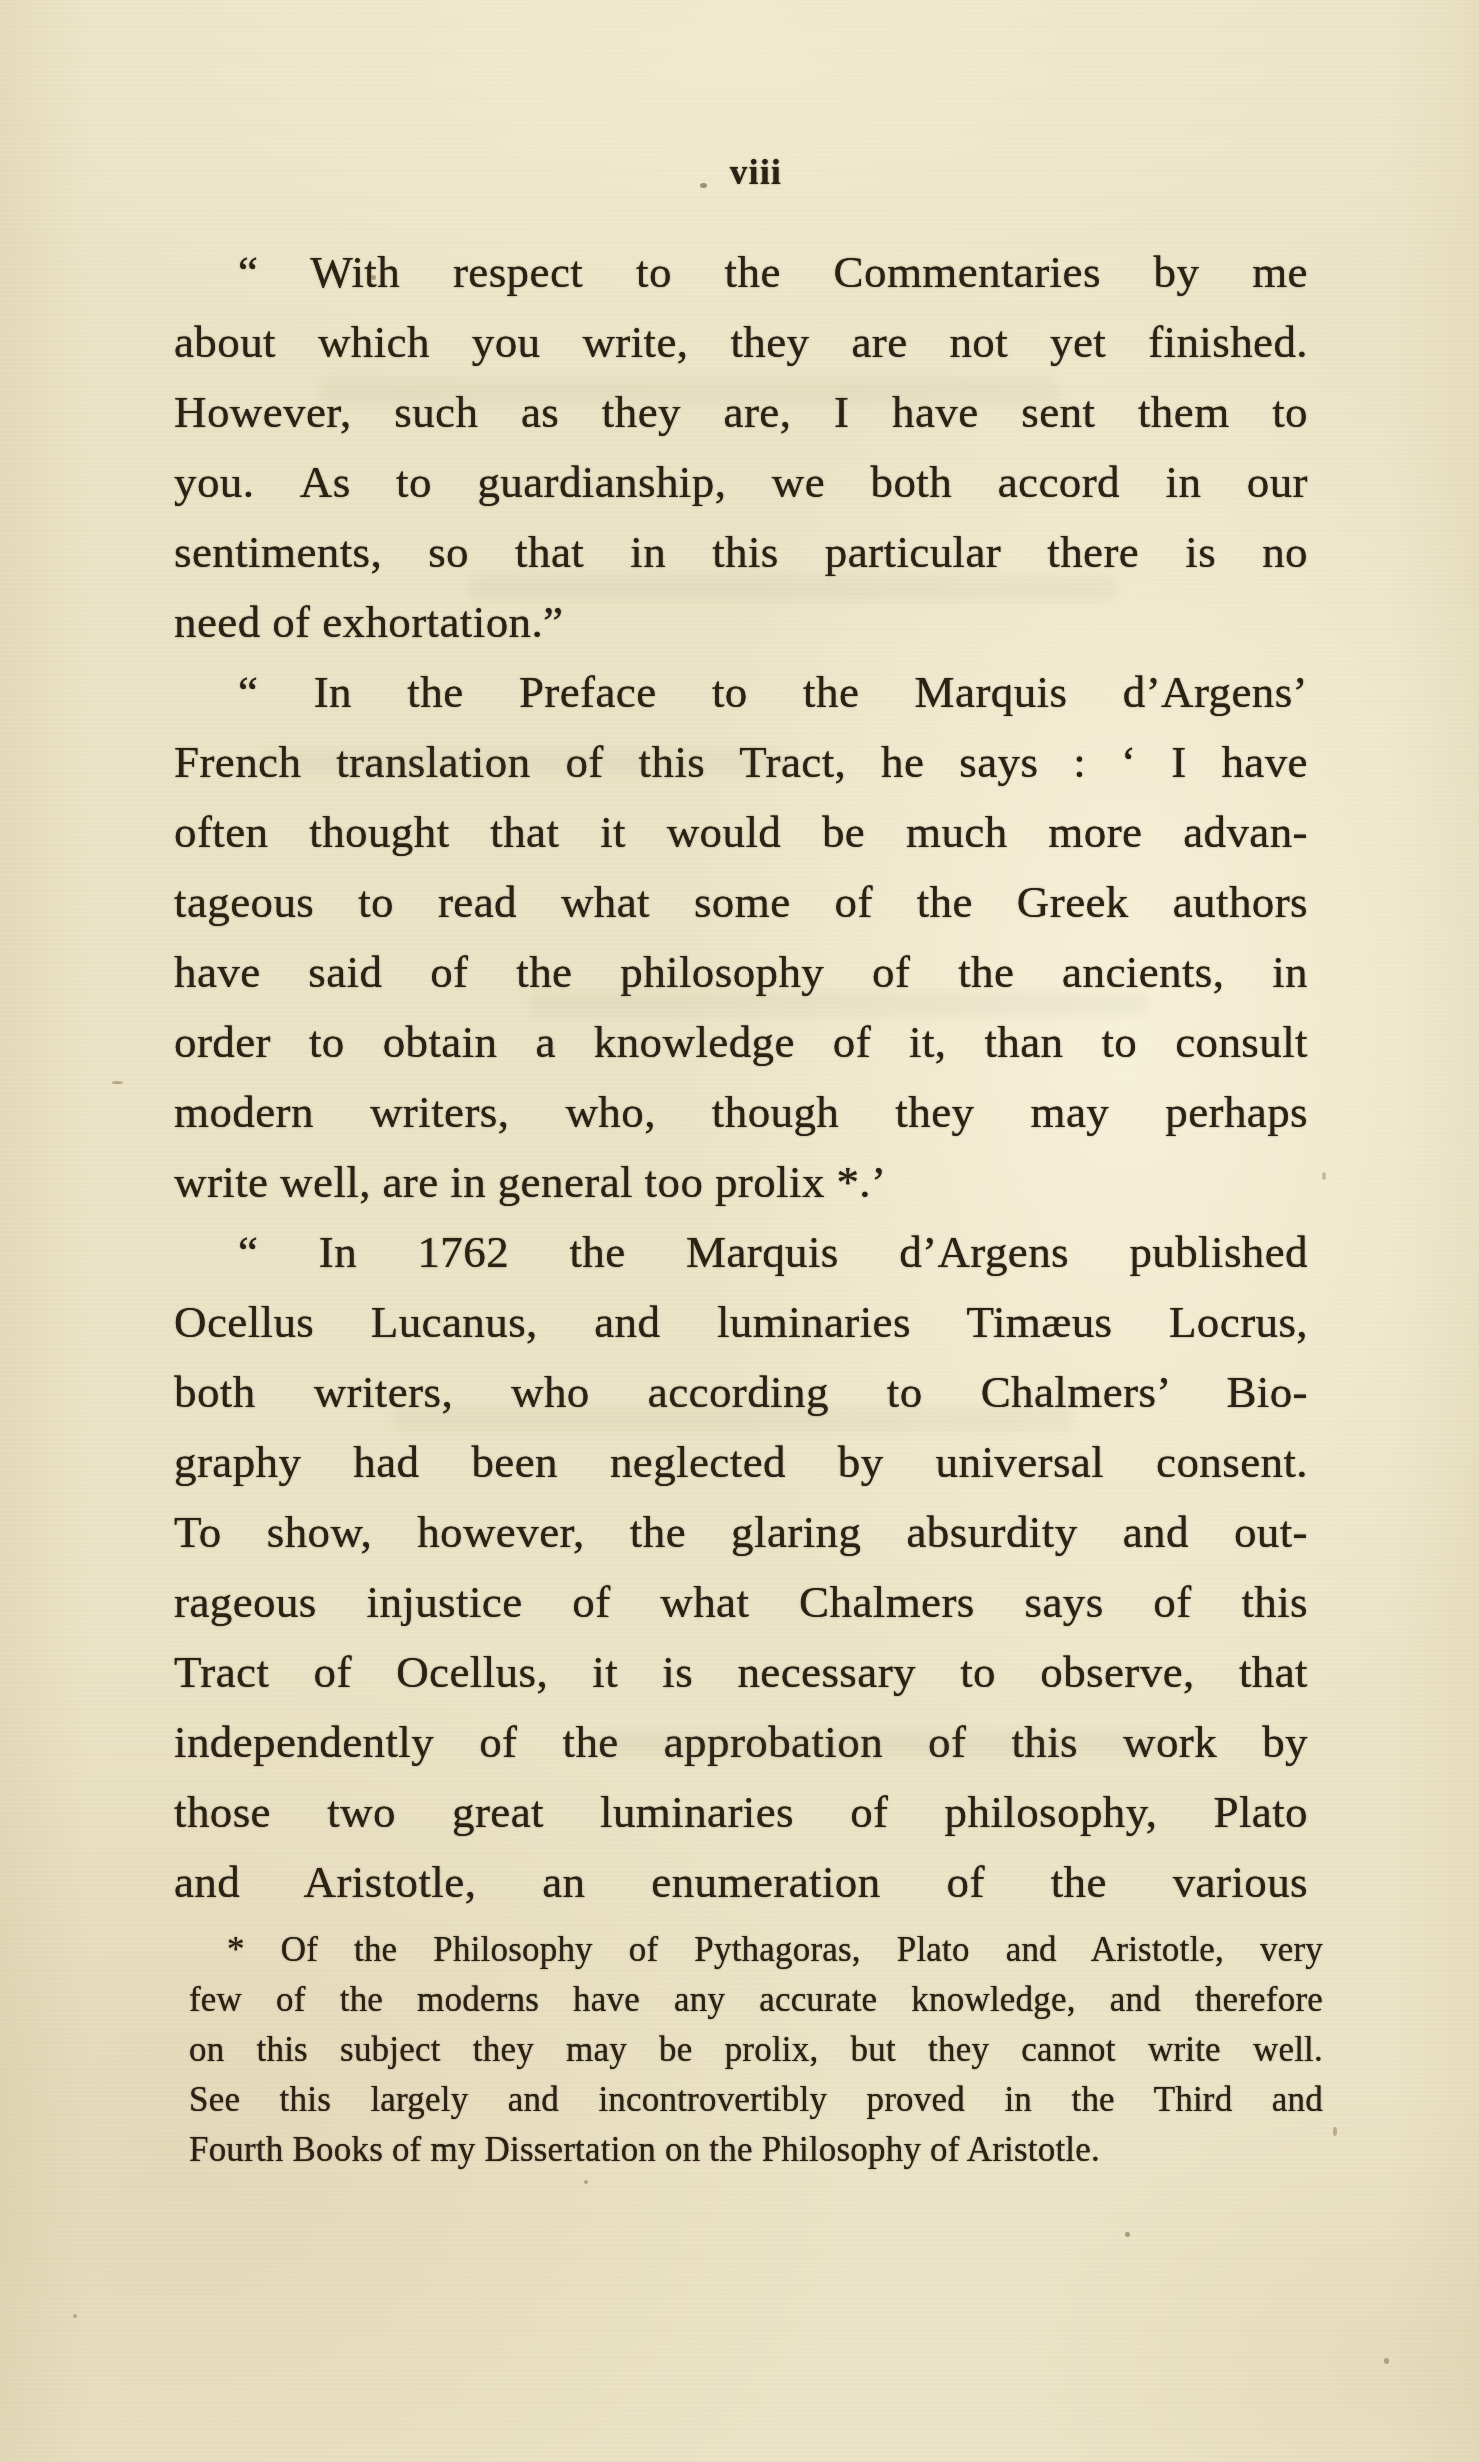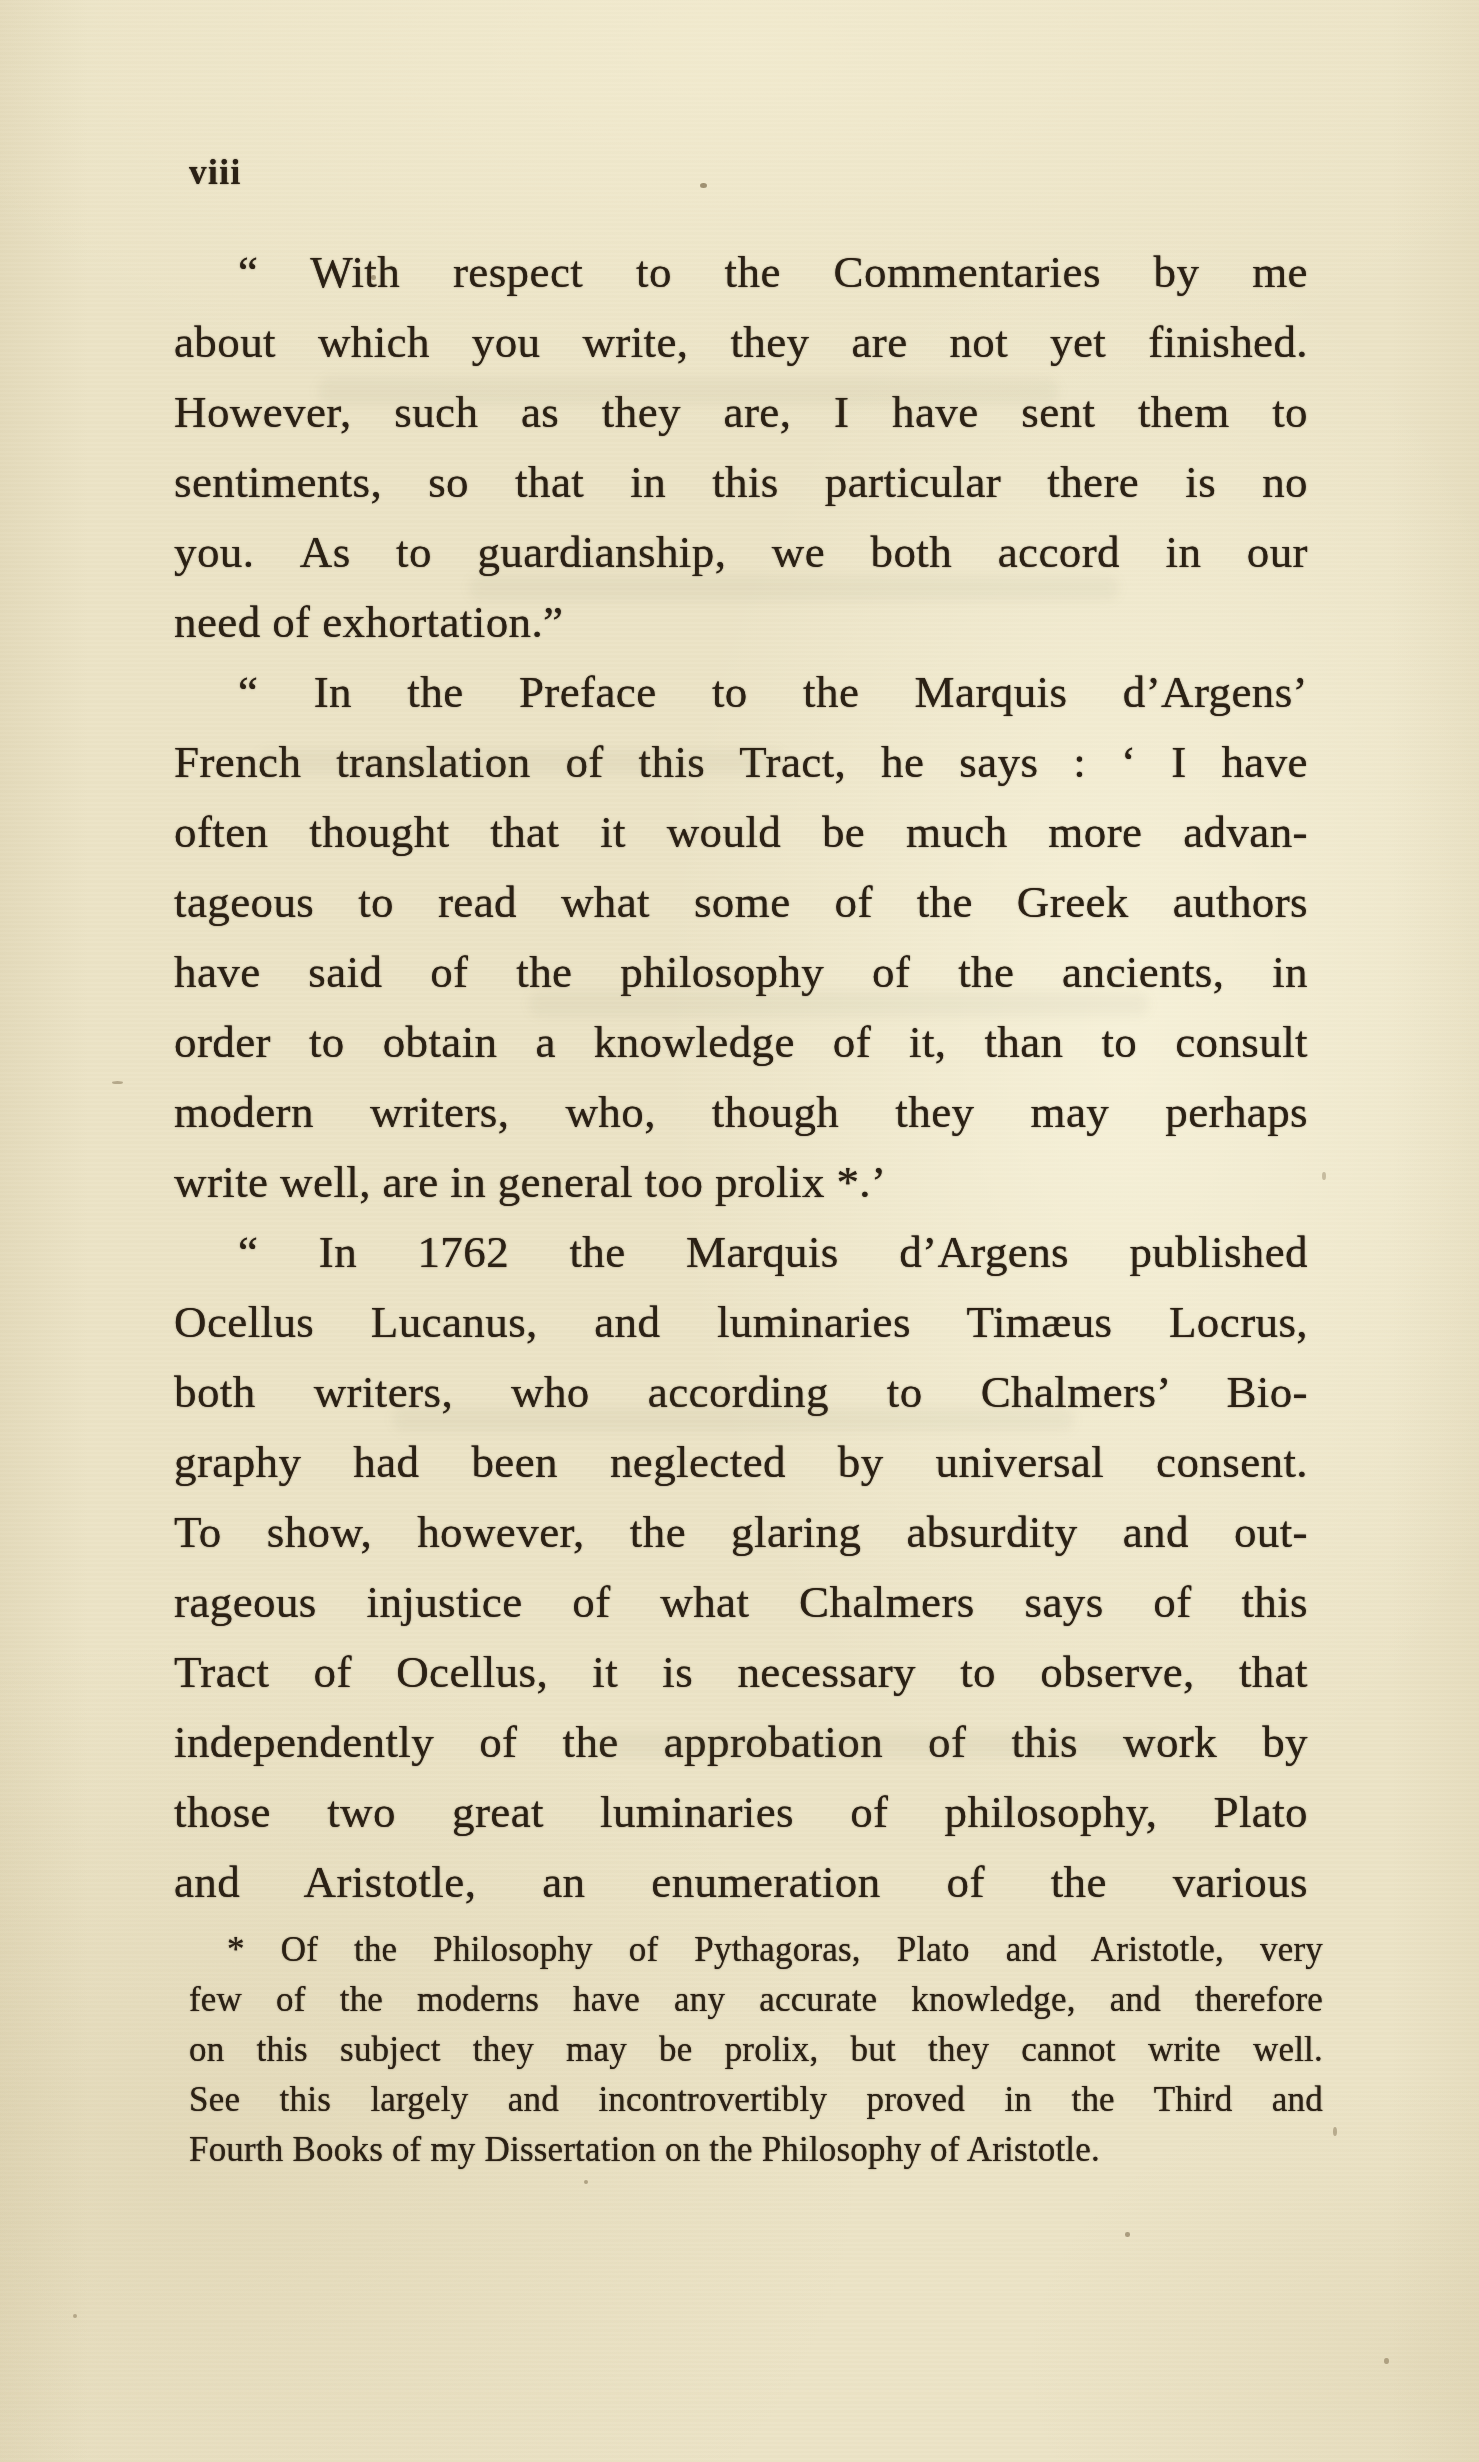--- a/index.html
+++ b/index.html
@@ -20,21 +20,21 @@
       linear-gradient(90deg, rgba(158,138,88,0.10), rgba(158,138,88,0) 6%, rgba(158,138,88,0) 94%, rgba(158,138,88,0.07)),
       repeating-linear-gradient(0deg, rgba(120,100,60,0.018) 0 2.3px, rgba(255,255,240,0.015) 2.3px 4.5px);
   }
   .ink {
     color: var(--ink, #2b2115);
     text-shadow: 0 0 0.8px rgba(48,37,22,0.85), 0 0 2.3px rgba(48,37,22,0.28);
   }
   .folio {
     position: absolute;
     top: 155px; left: 189px; width: 1134px;
-    text-align: left;
+    text-align: center;
     font-size: 35px; font-weight: bold;
     letter-spacing: 1.5px;
     line-height: 36px;
   }
   .bodytext {
     position: absolute;
     top: 237px; left: 174px; width: 1134px;
     font-size: 45px;
     line-height: 70px;
     letter-spacing: 0.4px;
@@ -64,22 +64,22 @@
 
 <div class="page">
 
   <div class="folio ink">viii</div>
 
   <div class="bodytext ink">
     <div class="para">
       <div class="line indent">“ With respect to the Commentaries by me</div>
       <div class="line">about which you write, they are not yet finished.</div>
       <div class="line">However, such as they are, I have sent them to</div>
+      <div class="line">you. As to guardianship, we both accord in our</div>
       <div class="line">sentiments, so that in this particular there is no</div>
-      <div class="line">you. As to guardianship, we both accord in our</div>
       <div class="line end">need of exhortation.”</div>
     </div>
     <div class="para">
       <div class="line indent">“ In the Preface to the Marquis d’Argens’</div>
       <div class="line">French translation of this Tract, he says : ‘ I have</div>
       <div class="line">often thought that it would be much more advan-</div>
       <div class="line">tageous to read what some of the Greek authors</div>
       <div class="line">have said of the philosophy of the ancients, in</div>
       <div class="line">order to obtain a knowledge of it, than to consult</div>
       <div class="line">modern writers, who, though they may perhaps</div>

